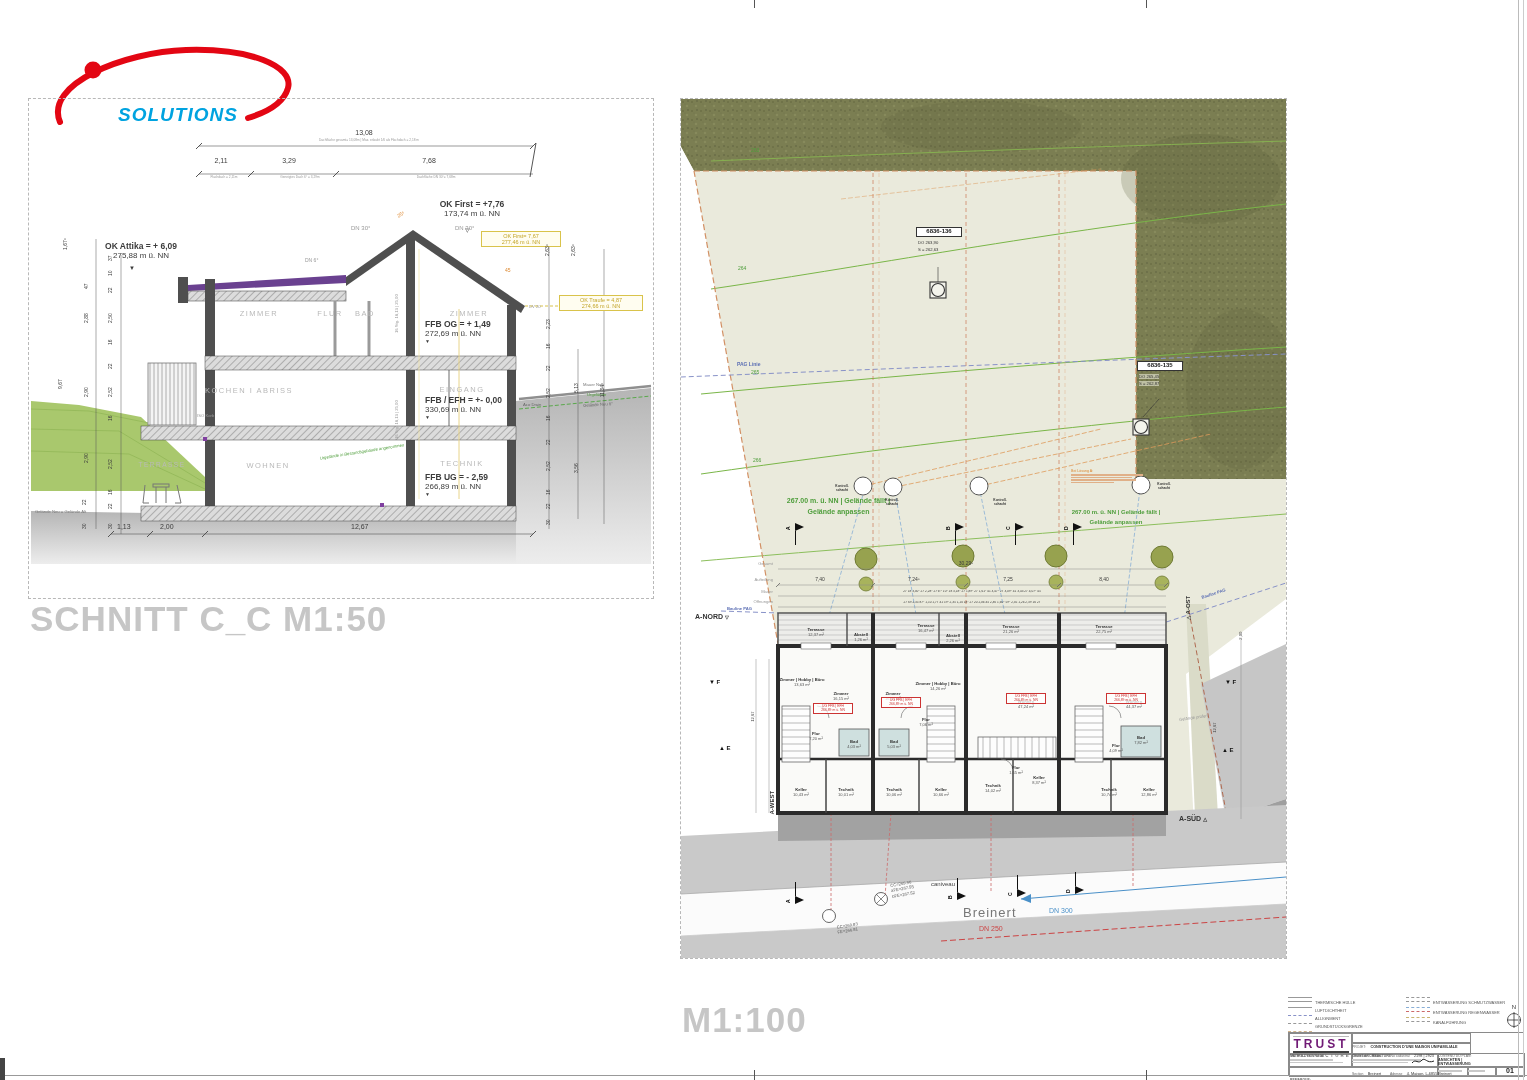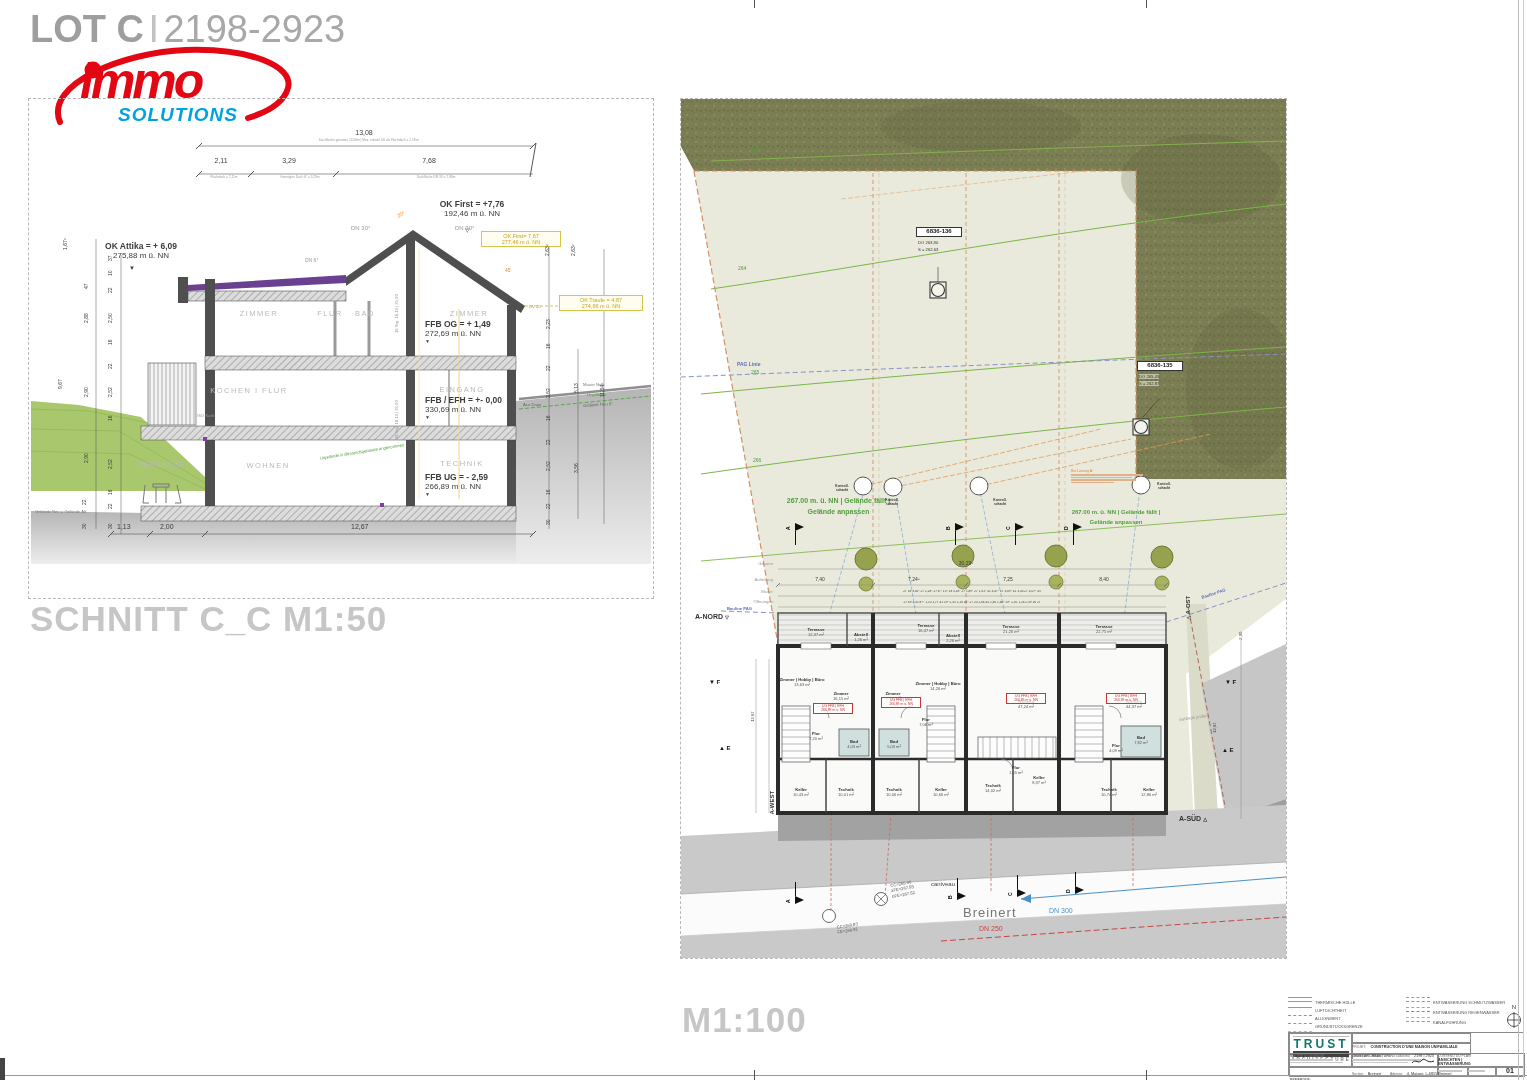--- a/index.html
+++ b/index.html
@@ -30,32 +30,26 @@
   .tb-lbl{font-size:3.4px;color:#666;}
   .tb-val{font-size:3.8px;color:#333;}
   .leg-lbl{font-size:4px;color:#555;white-space:nowrap;}
   .leg-smp{display:inline-block;width:24px;vertical-align:middle;margin-right:3px;}
 </style>
 </head>
 <body>
 
 <div id="sheet">
 
-  <div class="abs" style="left:30px;top:8px;white-space:nowrap;">
-    <span style="font-size:38px;font-weight:bold;color:#9e9e9e;">LOT C</span>
-    <span style="font-size:38px;color:#c2c2c2;">I</span>
-    <span style="font-size:38px;color:#a8a8a8;">2198-2923</span>
-  </div>
 
   <div class="abs" style="left:36px;top:42px;width:262px;height:92px;">
     <svg class="abs" style="left:0;top:0;" width="262" height="92" viewBox="0 0 262 92">
       <path d="M24,80 C8,42 88,10 150,8 C214,6 258,24 252,46 C248,60 232,70 212,76" stroke="#e30613" stroke-width="6" fill="none" stroke-linecap="round"></path>
       <circle cx="57" cy="28" r="8.5" fill="#e30613"></circle>
     </svg>
-    <div class="abs" style="left:44px;top:10px;font-size:50px;font-weight:bold;font-style:italic;color:#e30613;letter-spacing:-3px;">immo</div>
     <div class="abs" style="left:82px;top:62px;font-size:19px;font-weight:bold;font-style:italic;color:#00a3e0;letter-spacing:1px;">SOLUTIONS</div>
   </div>
 
   <div class="abs frame" style="left:28px;top:98px;width:624px;height:499px;">
     <svg class="abs" style="left:0;top:0;" width="624" height="499" viewBox="0 0 624 499">
       <defs>
         <pattern id="hat" width="5" height="5" patternTransform="rotate(45)" patternUnits="userSpaceOnUse">
           <rect width="5" height="5" fill="#dcdcdc"></rect>
             <line x1="0" y1="0" x2="0" y2="5" stroke="#8c8c8c" stroke-width="1.2"></line>
         </pattern>
@@ -125,21 +119,21 @@
     <div class="abs t3 g c" style="left:240px;top:40px;width:200px;">Dachfläche gesamt= 13,08m | Max. erlaubt 1/6 als Flachdach = 2,18 m</div>
     <div class="abs t7 dk c" style="left:172px;top:58px;width:40px;">2,11</div>
     <div class="abs t7 dk c" style="left:240px;top:58px;width:40px;">3,29</div>
     <div class="abs t7 dk c" style="left:380px;top:58px;width:40px;">7,68</div>
     <div class="abs t3 g c" style="left:166px;top:77px;width:58px;">Flachdach = 2,11m</div>
     <div class="abs t3 g c" style="left:226px;top:77px;width:90px;">Geneigtes Dach 6° = 3,29m</div>
     <div class="abs t3 g c" style="left:352px;top:77px;width:110px;">Dachfläche DN 30°= 7,68m</div>
 
     <div class="abs c" style="left:378px;top:100px;width:130px;">
       <div class="lvl">OK First = +7,76</div>
-      <div class="lvl2">192,46 m ü. NN</div>
+      <div class="lvl2">173,74 m ü. NN</div>
     </div>
     <div class="abs t6 dk" style="left:436px;top:128px;">▽</div>
     <div class="abs ybox" style="left:452px;top:132px;width:74px;">
       <div>OK First= 7,67</div>
       <div>277,46 m ü. NN</div>
     </div>
     <div class="abs c" style="left:52px;top:142px;width:120px;">
       <div class="lvl">OK Attika = + 6,09</div>
       <div class="lvl2">275,88 m ü. NN</div>
     </div>
@@ -161,21 +155,21 @@
     <div class="abs" style="left:396px;top:373px;width:105px;">
       <div class="lvl">FFB UG = - 2,59</div>
       <div class="lvl2">266,89 m ü. NN</div>
       <div class="t5 dk">▼</div>
     </div>
 
     <div class="abs room c" style="left:200px;top:210px;width:60px;">ZIMMER</div>
     <div class="abs room c" style="left:283px;top:210px;width:36px;">FLUR</div>
     <div class="abs room c" style="left:320px;top:210px;width:32px;">BAD</div>
     <div class="abs room c" style="left:408px;top:210px;width:64px;">ZIMMER</div>
-    <div class="abs room c" style="left:172px;top:287px;width:96px;">KOCHEN I FLUR</div>
+    <div class="abs room c" style="left:172px;top:287px;width:96px;">KOCHEN I ABRISS</div>
     <div class="abs room c" style="left:398px;top:286px;width:70px;">EINGANG</div>
     <div class="abs room c" style="left:202px;top:362px;width:74px;">WOHNEN</div>
     <div class="abs room c" style="left:104px;top:362px;width:58px;font-size:6.5px;">TERRASSE</div>
     <div class="abs room c" style="left:402px;top:360px;width:62px;">TECHNIK</div>
 
     <div class="abs t6 g" style="left:322px;top:126px;">DN 30°</div>
     <div class="abs t6 g" style="left:426px;top:126px;">DN 30°</div>
     <div class="abs t5 g" style="left:276px;top:158px;">DN 6°</div>
     <div class="abs t5 or" style="left:368px;top:112px;transform:rotate(-30deg);">25⁵</div>
     <div class="abs t5 or" style="left:476px;top:168px;">45</div>
@@ -639,21 +633,21 @@
       <svg width="16" height="16" viewBox="0 0 16 16">
           <circle cx="8" cy="8" r="6.5" fill="none" stroke="#333" stroke-width="0.8"></circle>
           <line x1="8" y1="0" x2="8" y2="16" stroke="#333" stroke-width="0.8"></line>
           <line x1="1" y1="8" x2="15" y2="8" stroke="#333" stroke-width="0.8"></line>
         </svg>
     </div>
   </div>
 
   <div class="abs tb" style="left:1288px;top:1032px;width:234px;height:42px;background:#fff;">
     <div class="abs tb" style="left:0;top:0;width:62px;height:20px;">
-      <div class="c" style="font-size:12px;font-weight:bold;color:#0f766e;letter-spacing:3px;border-top:1px solid #bbb;border-bottom:6px solid #404040;margin:2px 3px 0 3px;">TRUST</div>
+      <div class="c" style="font-size:12px;font-weight:bold;color:#701a75;letter-spacing:3px;border-top:1px solid #bbb;border-bottom:2px solid #404040;margin:2px 3px 0 3px;">TRUST</div>
       <div class="c" style="font-size:4.5px;font-weight:bold;color:#777;letter-spacing:2px;">ARCHITECTURE</div>
     </div>
     <div class="abs tb" style="left:0;top:20px;width:62px;height:13px;">
       <div class="tb-lbl" style="font-weight:bold;">MAITRE D'OUVRAGE</div>
       <div class="blur1" style="width:70%;"></div>
         <div class="blur1" style="width:85%;"></div>
     </div>
     <div class="abs tb" style="left:0;top:33px;width:148px;height:9px;">
       <span class="tb-lbl" style="font-weight:bold;">REMARQUE:</span>
       

